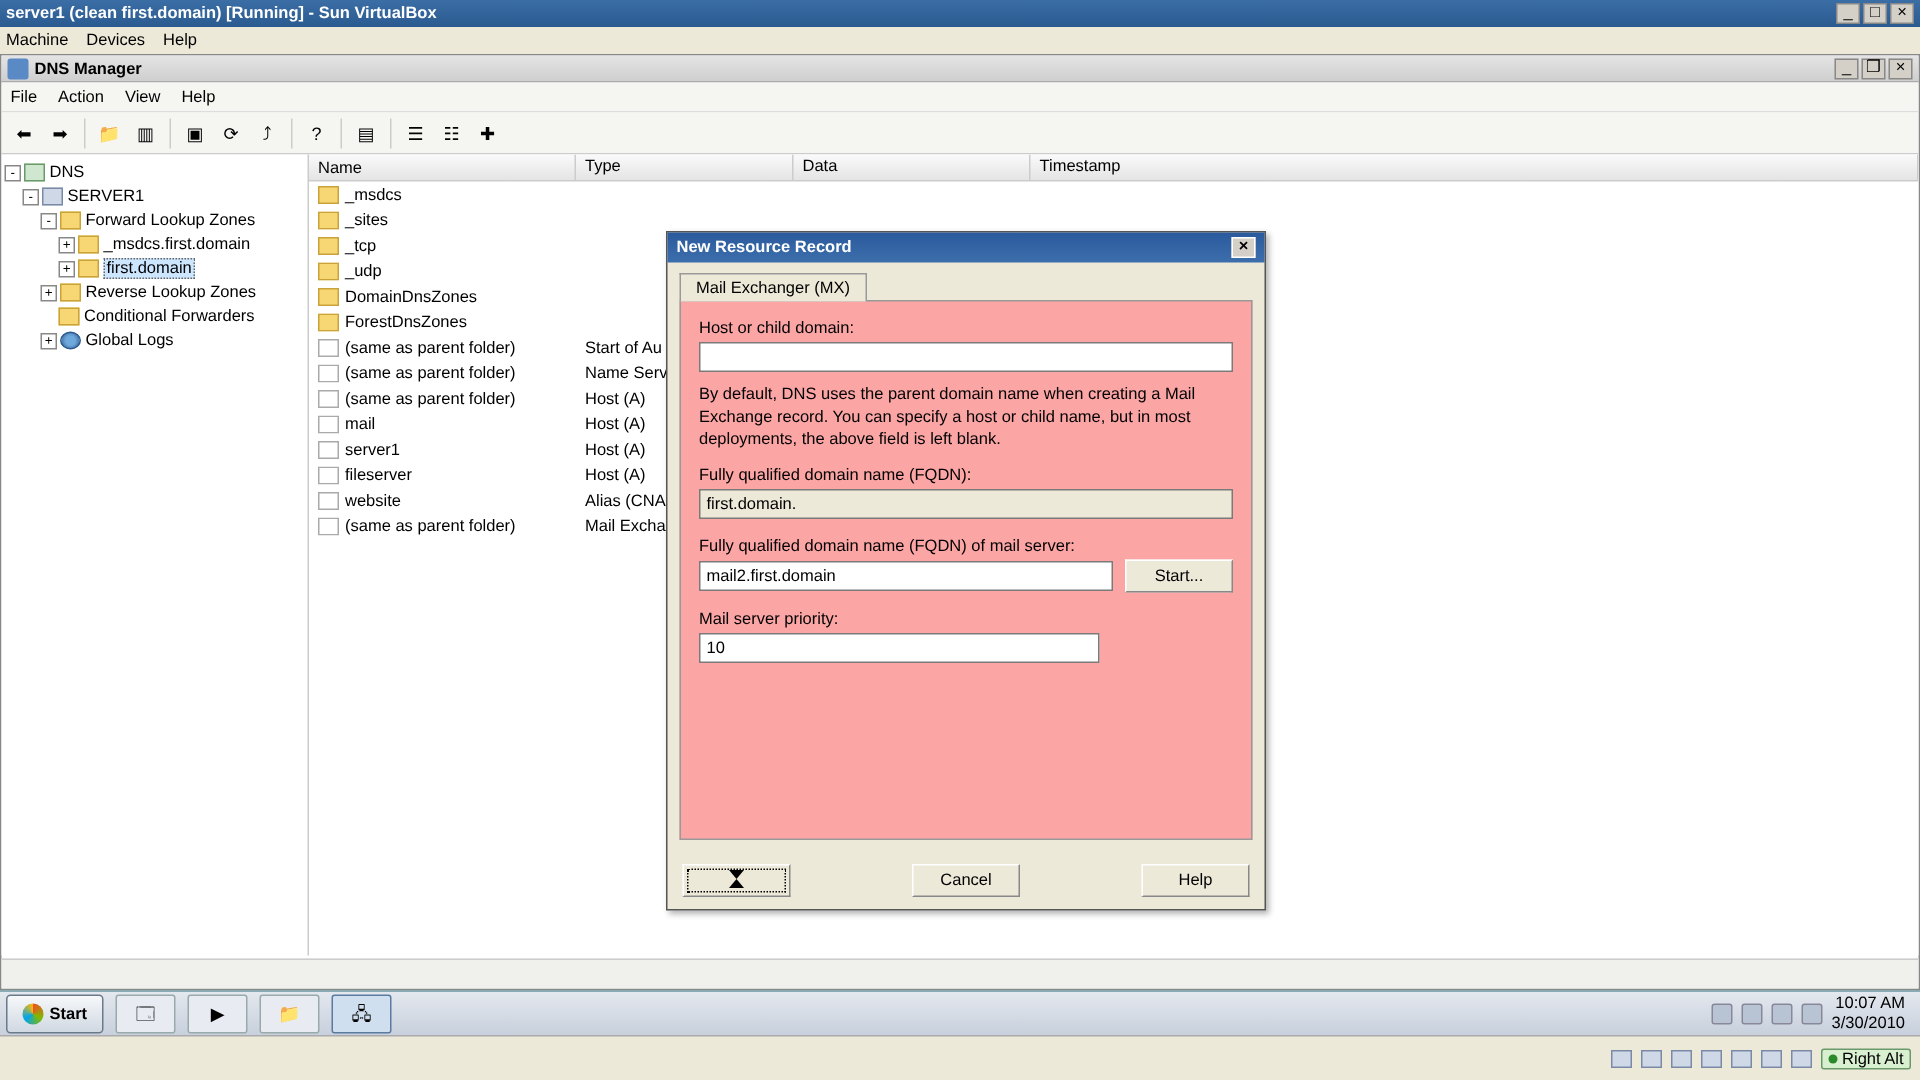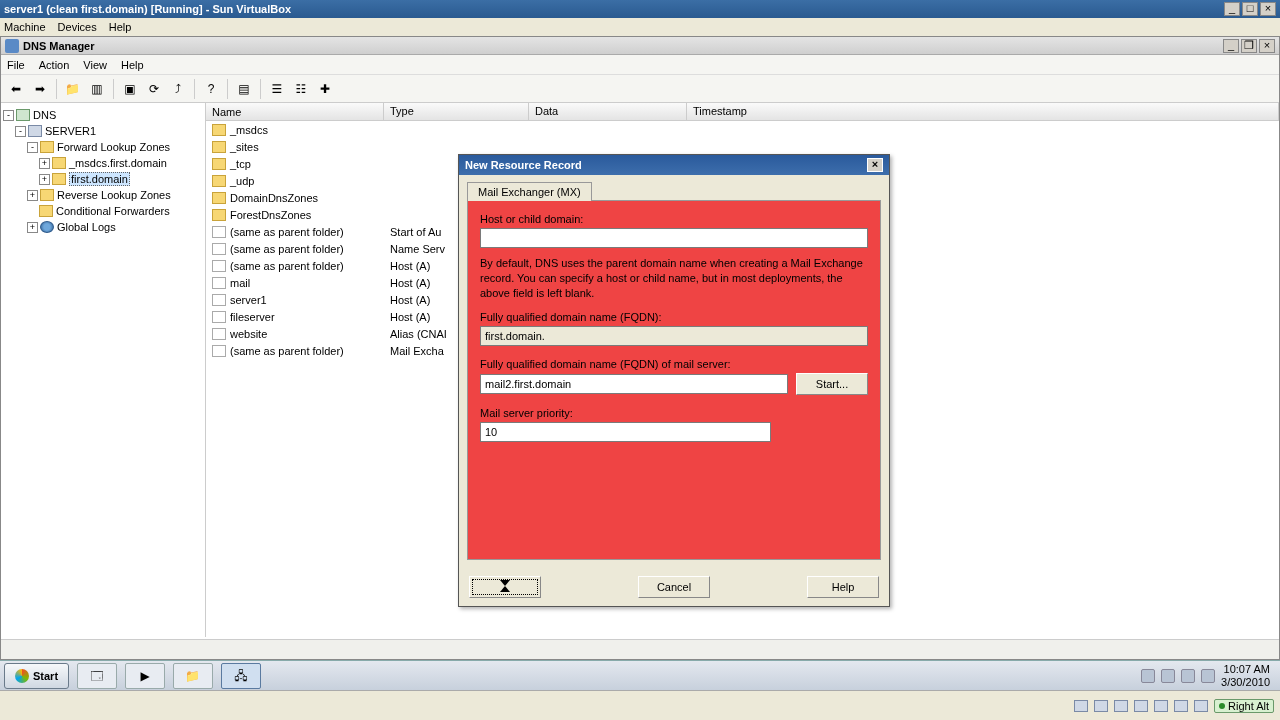--- a/index.html
+++ b/index.html
@@ -47,27 +47,27 @@
 .list-row .icn { width:14px; height:12px; margin-right:4px; display:inline-block; background:#fff; border:1px solid #aaa; position:relative; }
 .list-row .icn.folder { background:#f7d774; border:1px solid #c9a33a; }
 .c-name { width:178px; display:flex; align-items:center; }
 .c-type { width:145px; }
 .c-data { width:158px; }
 .c-ts { flex:1; }
 
 .dnsmgr-status { position:absolute; left:0; right:0; bottom:0; height:20px; background:#f0f0ec; border-top:1px solid #ccc; }
 
 
-.dialog { position:absolute; left:444px; top:118px; width:432px; background:#ece9d8; border:1px solid #555; box-shadow:2px 2px 4px rgba(0,0,0,0.3);margin-left:14px; }
+.dialog { position:absolute; left:444px; top:118px; width:400px; background:#ece9d8; border:1px solid #555; box-shadow:2px 2px 4px rgba(0,0,0,0.3); }
 .dlg-title { height:20px; background:linear-gradient(#2a5a9c,#3d6eac); color:#fff; display:flex; align-items:center; padding:0 6px; font-weight:bold; }
 .dlg-title .t { flex:1; }
 .dlg-title .close { width:16px; height:14px; background:#d4d0c8; border:1px solid #fff; color:#000; text-align:center; line-height:11px; font-weight:bold; }
 .dlg-body { padding:6px 8px 10px 8px; }
 .tab { display:inline-block; background:#ece9d8; border:1px solid #999; border-bottom:none; padding:3px 10px; position:relative; top:1px; }
-.tabpanel { border:1px solid #999; background:#ef4444; padding:12px 12px 90px 12px; min-height:360px; }
+.tabpanel { border:1px solid #999; background:#fca5a5; padding:12px 12px 90px 12px; min-height:360px; }
 .fld-label { margin-bottom:3px; }
 .fld-input { width:100%; height:20px; border:1px solid #7a7a7a; background:#fff; padding:1px 4px; font-size:11px; }
 .fld-input[readonly] { background:#ece9d8; }
 .help-text { margin:8px 0 10px 0; line-height:1.35; }
 .row-flex { display:flex; gap:8px; align-items:center; }
 .row-flex .fld-input { flex:1; }
 .btn { height:22px; padding:0 12px; background:#ece9d8; border:1px solid #888; border-top-color:#fff; border-left-color:#fff; min-width:72px; }
 .dlg-buttons { display:flex; justify-content:space-between; gap:8px; padding:6px 10px 8px 10px; }
 .btn.focus { outline:1px dotted #000; outline-offset:-4px; }
 .hourglass { display:inline-block; width:10px; height:12px; position:relative; }

